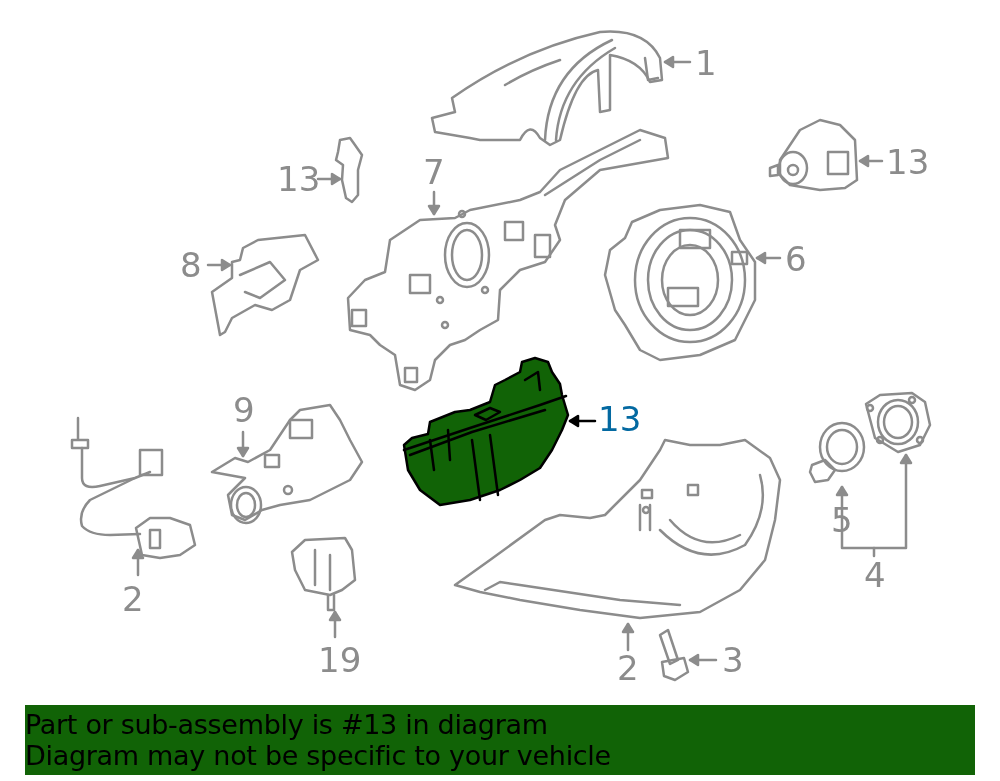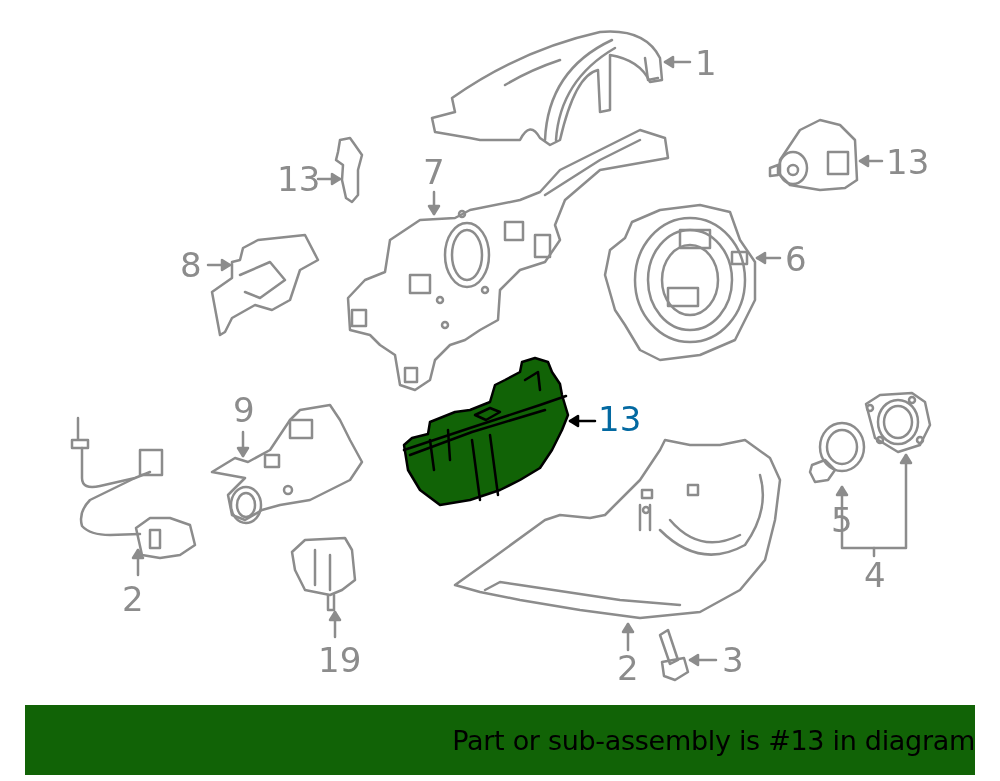--- a/index.html
+++ b/index.html
@@ -1,21 +1,21 @@
 <!DOCTYPE html>
 <html><head>
 <meta charset="utf-8">
 <style>
   html, body { margin: 0; padding: 0; background: #ffffff; }
   body { width: 1000px; height: 781px; position: relative; overflow: hidden; font-family: "DejaVu Sans", sans-serif; }
   #diagram { position: absolute; left: 0; top: 0; width: 1000px; height: 700px; }
   .callout { position: absolute; font-family: "DejaVu Sans", sans-serif; font-size: 34px; color: #8c8c8c; line-height: 1; }
   .callout.active { color: #0369a1; }
   #banner { position: absolute; left: 25px; top: 705px; width: 950px; height: 70px; background: #116306;
-            display: flex; flex-direction: column; align-items: flex-end; justify-content: center; }
+            display: flex; flex-direction: column; align-items: flex-start; justify-content: center; }
   #banner .line { font-family: "DejaVu Sans", sans-serif; font-size: 27px; color: #000; line-height: 31px; letter-spacing: -0.3px; }
 </style>
 </head>
 <body>
 
 <svg id="diagram" viewBox="0 0 1000 700" width="1000" height="700" fill="none" stroke="#8c8c8c" stroke-width="2.5" stroke-linejoin="round" stroke-linecap="round">
 
   <g>
     <path d="M432,118 L455,112 L452,98 Q520,50 600,32 Q645,28 660,58 L662,80 L650,82 Q640,60 610,55 L610,110 L600,112 L598,70 Q575,75 560,140 L550,145 L540,138 Q530,120 520,140 L480,140 L470,138 L435,132 Z"></path>
     <path d="M545,140 Q548,70 612,40"></path>
@@ -176,13 +176,14 @@
 <div class="callout" style="left:180px;top:248px;">8</div>
 <div class="callout" style="left:233px;top:393px;">9</div>
 <div class="callout" style="left:277px;top:162px;">13</div>
 <div class="callout" style="left:318px;top:643px;">19</div>
 <div class="callout" style="left:122px;top:582px;">2</div>
 <div class="callout active" style="left:598px;top:402px;">13</div>
 <div class="callout" style="left:886px;top:145px;">13</div>
 
 <div id="banner">
   <div class="line">Part or sub-assembly is #13 in diagram</div>
+  <div class="line">Diagram may not be specific to your vehicle</div>
 </div>
 
 </body></html>

